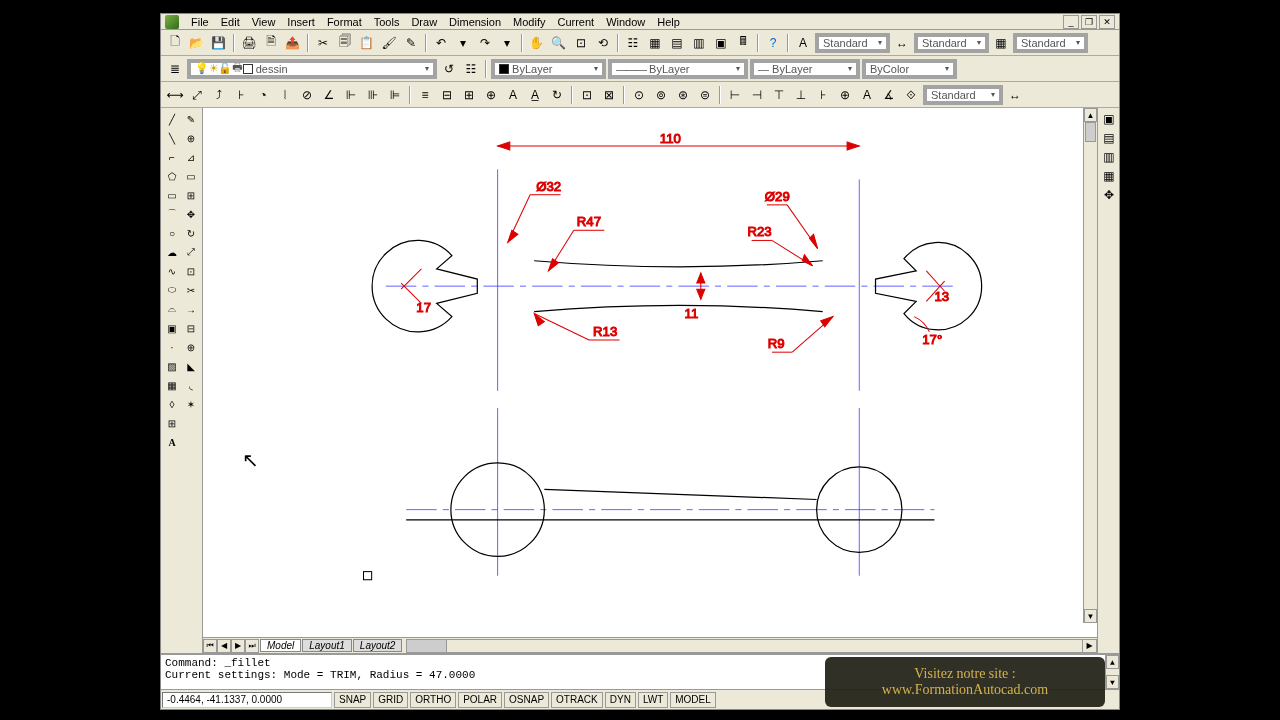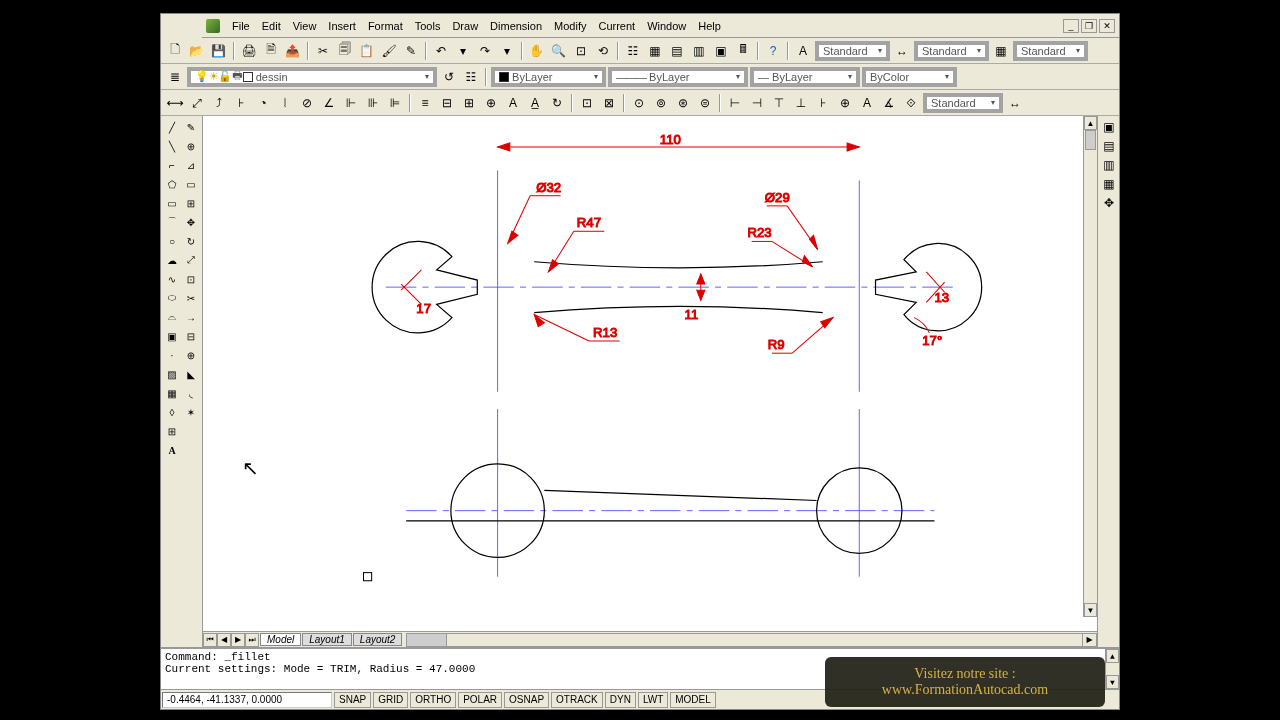--- a/index.html
+++ b/index.html
@@ -1,18 +1,18 @@
 <!DOCTYPE html>
 <html><head>
 <meta charset="utf-8">
 <style>
 * { margin: 0; padding: 0; box-sizing: border-box; }
 body { font-family: Tahoma, Arial, sans-serif; font-size: 11px; background: #000; width: 1280px; height: 720px; overflow: hidden; position: relative; }
 .app-window { position: absolute; left: 160px; top: 13px; width: 960px; height: 697px; background: #ece9d8; border: 1px solid #888; display: flex; flex-direction: column; }
-.menubar { display: flex; align-items: center; height: 24px; background: #ece9d8; border-bottom: 1px solid #999; padding: 0 4px; margin-left: 41px; }
+.menubar { display: flex; align-items: center; height: 16px; background: #ece9d8; border-bottom: 1px solid #999; padding: 0 4px; }
 .menubar .logo { width: 14px; height: 14px; background: linear-gradient(135deg,#7cb342,#33691e); border-radius: 2px; margin-right: 6px; }
 .menu-item { padding: 2px 6px; cursor: default; }
 .window-controls { margin-left: auto; display: flex; gap: 2px; }
 .window-controls span { width: 16px; height: 14px; background: #ece9d8; border: 1px solid #999; display: inline-flex; align-items: center; justify-content: center; font-size: 9px; }
 .toolbar-row { display: flex; align-items: center; height: 26px; background: #ece9d8; border-bottom: 1px solid #aaa; padding: 0 4px; gap: 2px; }
 .tbutton { width: 20px; height: 20px; border: 1px solid #ece9d8; display: inline-flex; align-items: center; justify-content: center; font-size: 12px; background: #ece9d8; }
 .tsep { width: 2px; height: 18px; border-left: 1px solid #999; border-right: 1px solid #fff; margin: 0 2px; }
 .dropdown { height: 20px; background: #fff; border: 4px solid #a3a3a3; display: inline-flex; align-items: center; padding: 0 4px; min-width: 80px; color: #555; }
 .dropdown .arrow { margin-left: auto; font-size: 8px; color: #555; }
 .workspace { flex: 1; display: flex; position: relative; }
@@ -28,21 +28,21 @@
 .canvas-scrollbar-v .arrow-up, .canvas-scrollbar-v .arrow-down { position: absolute; left: 0; right: 0; height: 14px; background: #ece9d8; border: 1px solid #999; display: flex; align-items: center; justify-content: center; font-size: 8px; }
 .canvas-scrollbar-v .arrow-up { top: 0; } .canvas-scrollbar-v .arrow-down { bottom: 0; }
 .tabs-row { height: 16px; background: #ece9d8; display: flex; align-items: center; border-top: 1px solid #999; font-size: 10px; }
 .tab-nav { display: flex; }
 .tab-nav span { width: 14px; height: 14px; border: 1px solid #999; display: inline-flex; align-items: center; justify-content: center; font-size: 8px; background: #ece9d8; }
 .sheet-tab { padding: 0 6px; border: 1px solid #888; background: #fff; margin-left: 1px; font-style: italic; }
 .sheet-tab.inactive { background: #ddd; }
 .hscroll { flex: 1; margin-left: 4px; background: #ece9d8; height: 14px; border: 1px solid #999; position: relative; }
 .hscroll .thumb { position: absolute; left: 0; top: 0; bottom: 0; width: 40px; background: #cdcdcd; border-right: 1px solid #999; }
 .hscroll .arrow-r { position: absolute; right: 0; top: 0; bottom: 0; width: 14px; border-left: 1px solid #999; display: flex; align-items: center; justify-content: center; font-size: 8px; }
-.command-window { height: 42px; background: #fff; border-top: 2px solid #999; font-family: "Courier New", monospace; font-size: 11px; padding: 2px 4px; position: relative; overflow: hidden; }
+.command-window { height: 36px; background: #fff; border-top: 2px solid #999; font-family: "Courier New", monospace; font-size: 11px; padding: 2px 4px; position: relative; overflow: hidden; }
 .command-window .line { white-space: pre; }
 .command-window .highlight { background: #c0c0ff; }
 .cmd-scroll { position: absolute; right: 0; top: 0; bottom: 0; width: 14px; background: #ece9d8; border-left: 1px solid #999; }
 .cmd-scroll .a { width: 100%; height: 14px; border: 1px solid #999; display: flex; align-items: center; justify-content: center; font-size: 8px; }
 .statusbar { height: 20px; background: #ece9d8; border-top: 1px solid #999; display: flex; align-items: center; font-size: 10px; }
 .statusbar .coord { width: 170px; padding: 0 4px; border: 1px inset #ccc; margin: 1px; background: #fff; height: 16px; display: flex; align-items: center; }
 .statusbar .sbutton { padding: 0 4px; border: 1px solid #999; margin: 1px; height: 16px; display: flex; align-items: center; background: #ece9d8; }
 svg text { font-family: Arial; }
 .dim-text { fill: #d00; font-size: 13px; }
 .cursor { position: absolute; left: 39px; top: 340px; pointer-events: none; font-size: 20px; }

